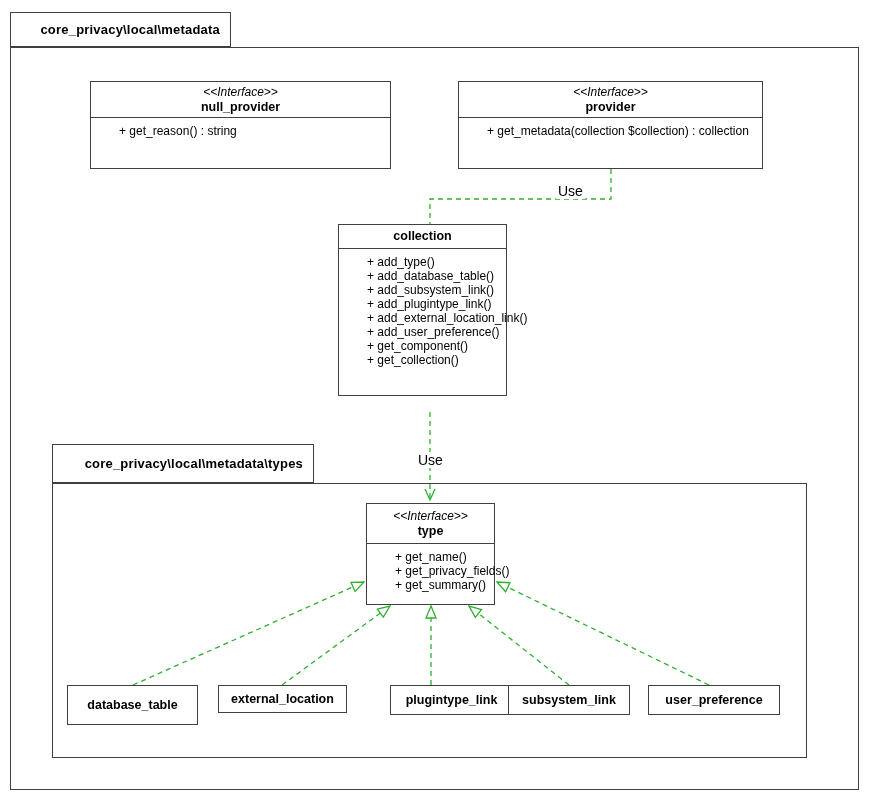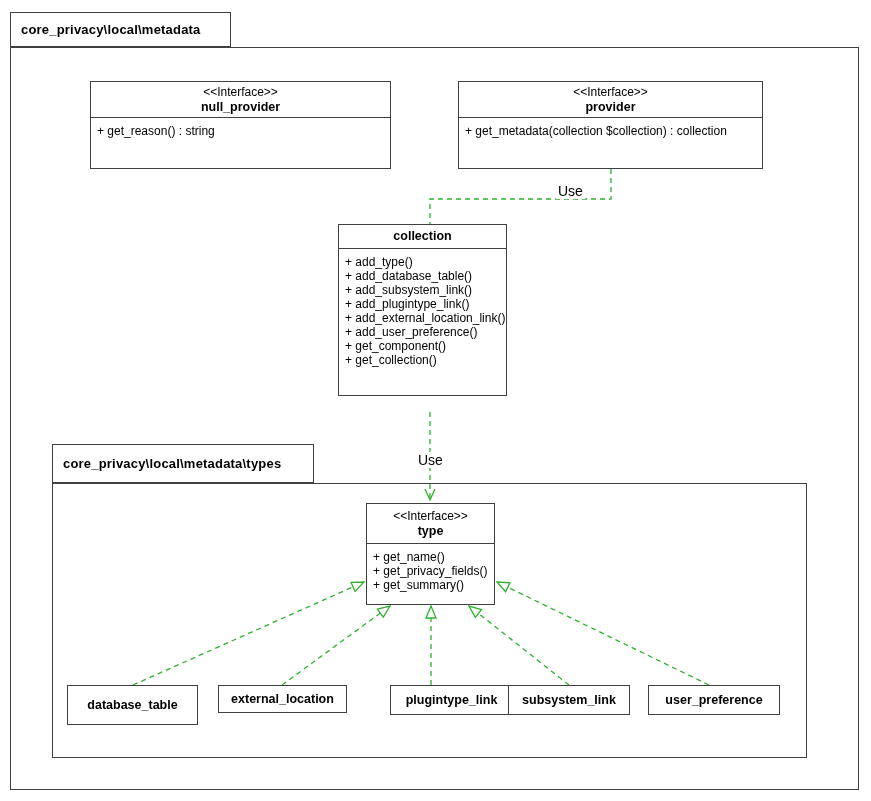--- a/index.html
+++ b/index.html
@@ -10,43 +10,43 @@
   }
   html,body{margin:0;padding:0;background:var(--bg);}
   .canvas{
     position:relative;width:871px;height:801px;background:var(--bg);
     font-family:"Liberation Sans","DejaVu Sans",sans-serif;color:var(--text);
     overflow:hidden;
   }
   .pkg-tab{
     position:absolute;background:var(--bg);border:1px solid var(--border);
     display:flex;align-items:center;padding:16px 10px;box-sizing:border-box;
-    font-weight:bold;font-size:13px;letter-spacing:.2px;z-index:1;
+    font-weight:bold;font-size:13px;letter-spacing:.2px;z-index:1;justify-content:flex-end;
   }
   .pkg-body{
     position:absolute;background:var(--bg);border:1px solid var(--border);
     box-sizing:border-box;z-index:0;
   }
   .edges{position:absolute;left:0;top:0;z-index:2;}
   .edge{stroke:var(--arrow-green);fill:none;stroke-width:1.3;stroke-dasharray:5 4;}
   .mk-tri{fill:#ffffff;stroke:var(--arrow-green);stroke-width:1.3;}
   .mk-open{fill:none;stroke:var(--arrow-green);stroke-width:1.3;}
   .uml-box{
     position:absolute;background:var(--bg);border:1px solid var(--border);
     box-sizing:border-box;z-index:3;
   }
   .uml-head{
     border-bottom:1px solid var(--border);text-align:center;
     display:flex;flex-direction:column;justify-content:center;
     box-sizing:border-box;
   }
-  .stereo{font-size:12px;line-height:15px;}
+  .stereo{font-style:italic;font-size:12px;line-height:15px;}
   .uml-name{font-weight:bold;font-size:12.5px;line-height:15px;}
   .uml-methods{padding:6px 6px;font-size:12px;line-height:14px;}
-  .uml-methods .m{white-space:nowrap;}
+  .uml-methods .m{white-space:nowrap;margin-left:22px;}
   .simple-class{
     position:absolute;background:var(--bg);border:1px solid var(--border);
     box-sizing:border-box;z-index:3;display:flex;align-items:center;justify-content:center;
     font-weight:bold;font-size:12.5px;
   }
   .use-label{
     position:absolute;font-size:14px;background:var(--bg);padding:0 2px;z-index:4;
   }
 </style>
 </head>

